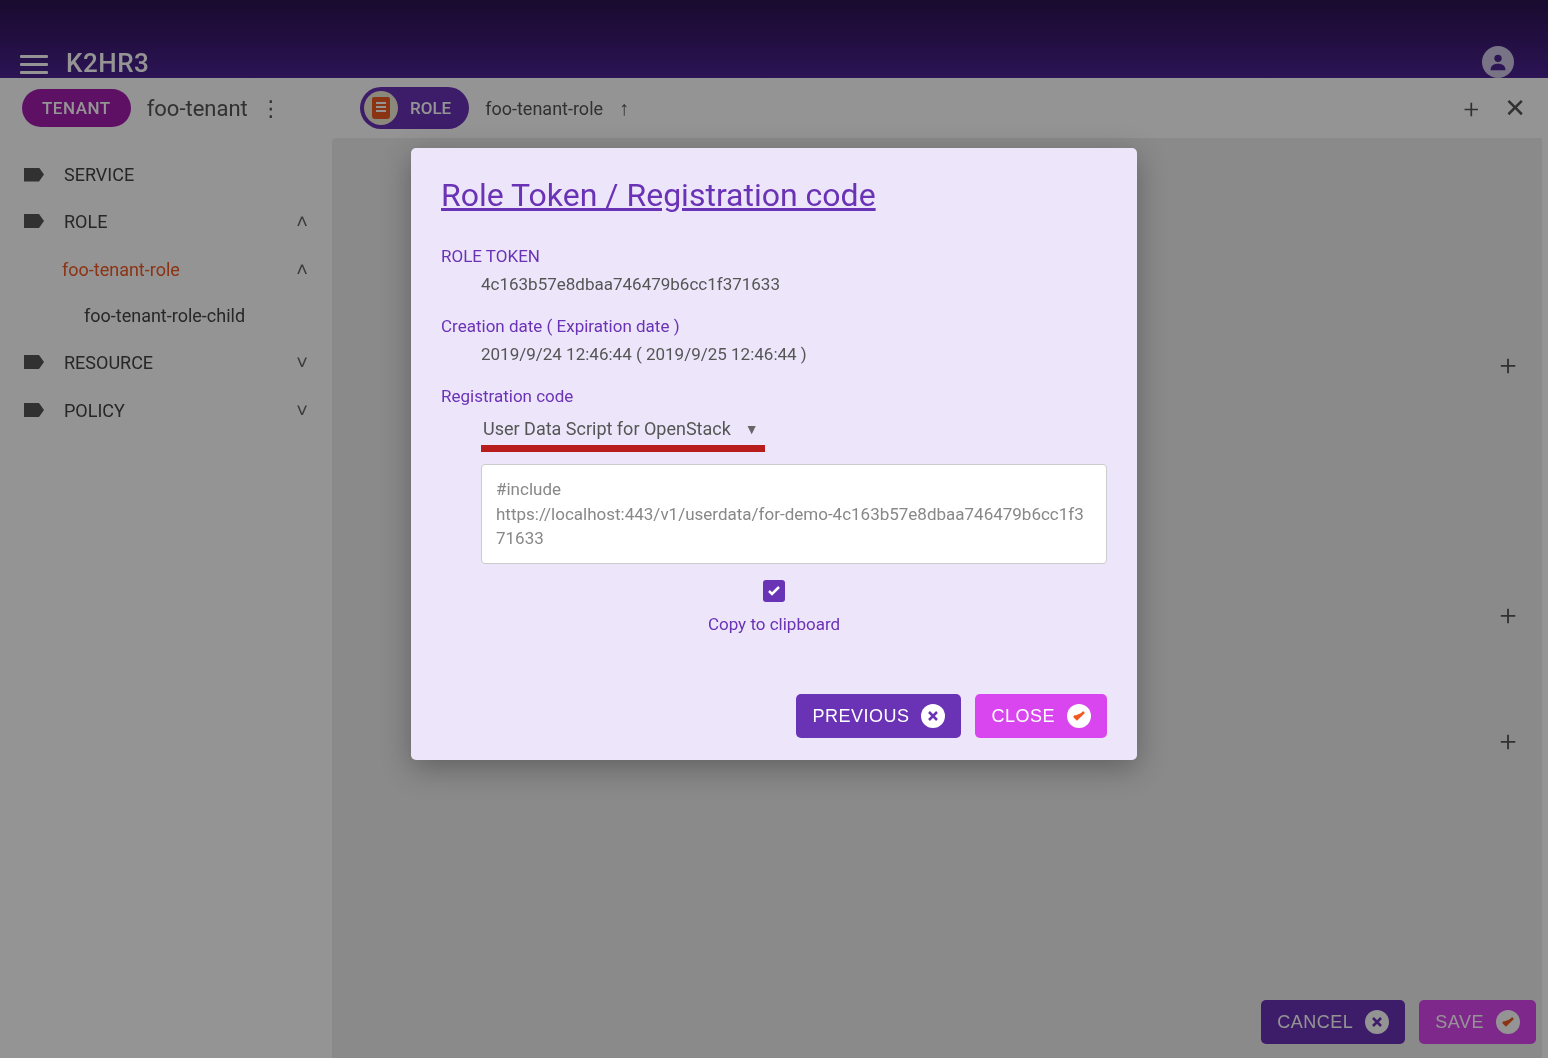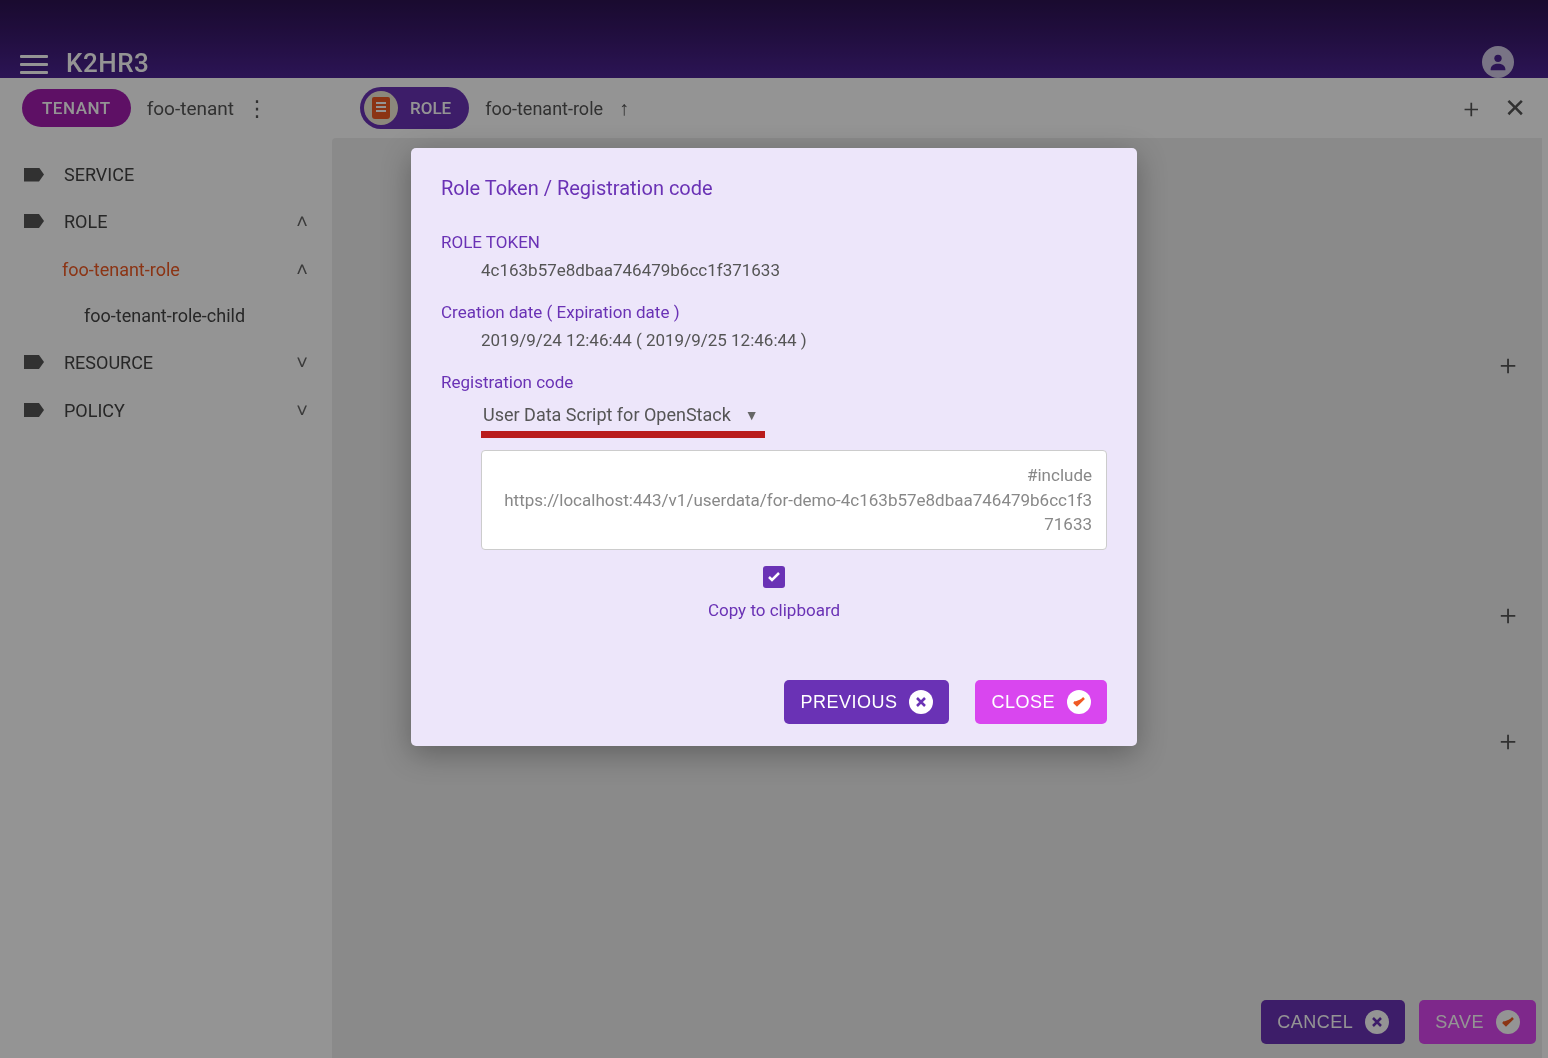--- a/index.html
+++ b/index.html
@@ -35,21 +35,21 @@
   }
   .tenant-chip {
     background:#a21caf;
     color:#fff;
     font-size:17px;
     font-weight:500;
     padding: 9px 20px;
     border-radius:22px;
     letter-spacing:0.5px;
   }
-  .tenant-name { color:#555; font-size:19px; margin-left:16px;}
+  .tenant-name { color:#555; font-size:22px; margin-left:16px;}
   .tenant-menu { margin-left:12px; color:#555; font-size:22px; cursor:pointer;}
   .sub-left { display:flex; align-items:center; width: 310px;}
   .sub-right { flex:1; display:flex; align-items:center; padding-left: 28px;}
   .role-badge {
     display:flex; align-items:center;
     background:#6a32b5;
     border-radius:22px;
     padding:4px 18px 4px 4px;
     color:#fff; font-size:17px; font-weight:500;
   }
@@ -123,21 +123,21 @@
     justify-content:center;
     padding-top:148px;
   }
   .modal {
     width:726px;
     background:#ede6fa;
     border-radius:5px;
     box-shadow:0 8px 30px rgba(0,0,0,0.3);
     padding:28px 30px 22px 30px;
   }
-  .modal-title { color:#6a32b5; font-size:20px; font-weight:400; margin-bottom:32px;}
+  .modal-title { color:#6a32b5; font-size:32px; font-weight:400; margin-bottom:32px;text-decoration:underline;}
   .sec-label { color:#6a32b5; font-size:17px; margin-bottom:8px; }
   .sec-val { color:#555; font-size:17px; padding-left:40px; margin-bottom:22px;}
   .dropdown {
     display:inline-flex; align-items:center;
     color:#555; font-size:18px;
     border-bottom:7px solid #b91c1c;
     padding:4px 6px 6px 2px;
     margin-left:40px;
     margin-bottom:12px;
     cursor:pointer;
@@ -148,38 +148,37 @@
     border:1px solid #ccc;
     border-radius:4px;
     padding:12px 14px;
     margin-left:40px;
     color:#888;
     font-size:17px;
     line-height:1.45;
     white-space:pre-wrap;
     word-break:break-all;
     min-height:100px;
-    text-align:right;
   }
   .copy-row {
     display:flex;
     justify-content:flex-end;
     align-items:center;
     margin-top:16px;
     gap:12px;
     flex-direction:column;
   }
   .copy-check {
     width:22px; height:22px; background:#6a32b5; border-radius:3px;
     display:flex; align-items:center; justify-content:center;
   }
   .copy-check svg { stroke:#fff; }
   .copy-label { color:#6a32b5; font-size:17px;}
   .modal-actions {
-    display:flex; justify-content:flex-end; gap:26px;
+    display:flex; justify-content:flex-end; gap:14px;
     margin-top:60px;
   }
 </style>
 </head>
 <body>
 
 <div class="header">
   <div class="hamburger">
     <span></span>
       <span></span>

